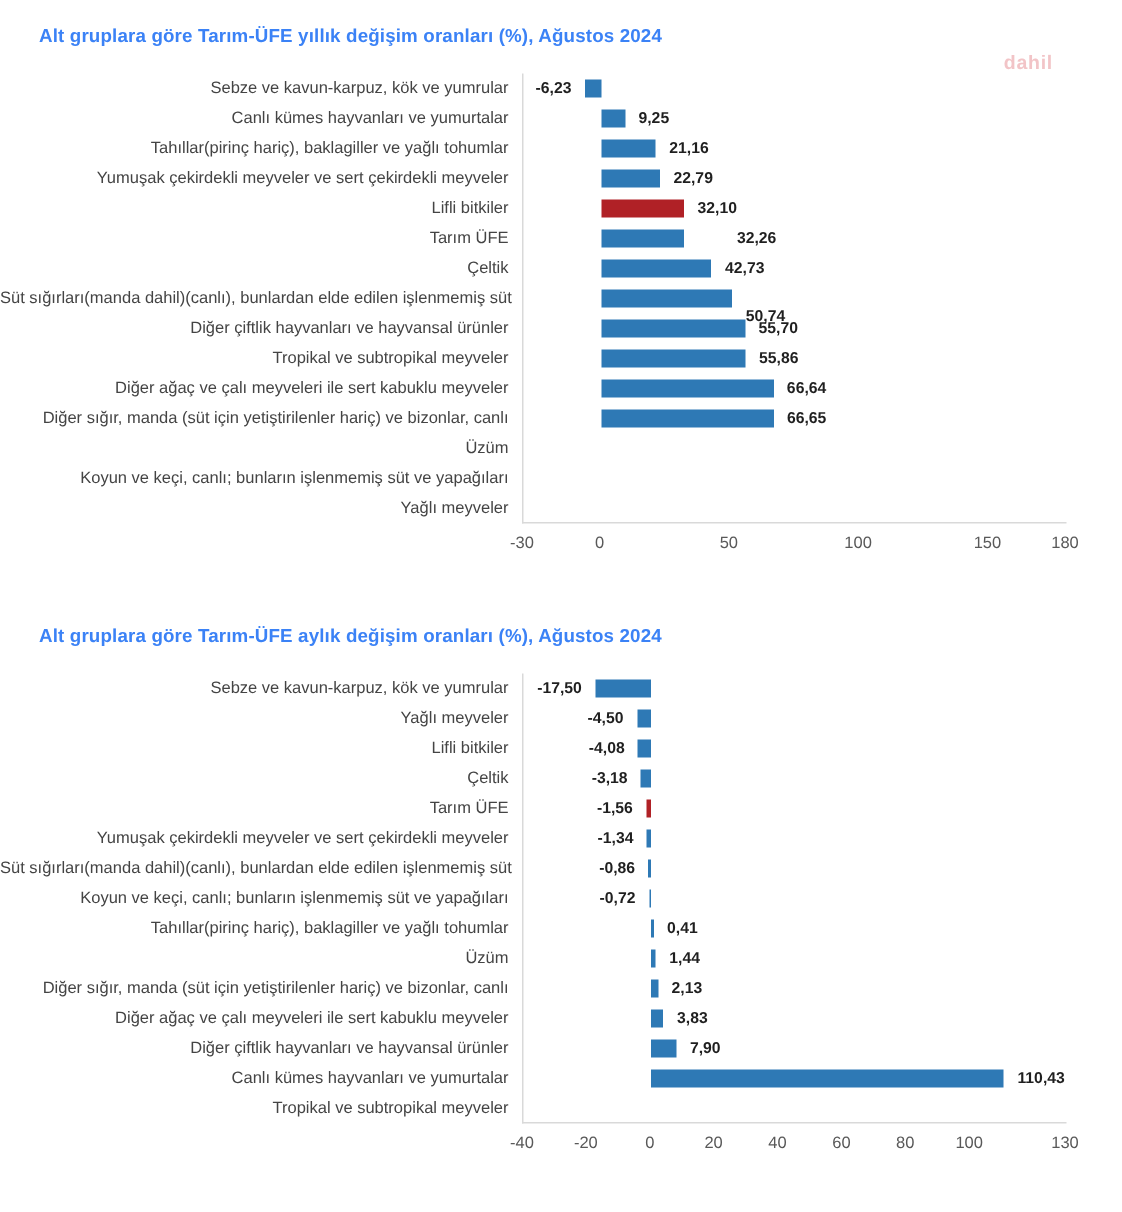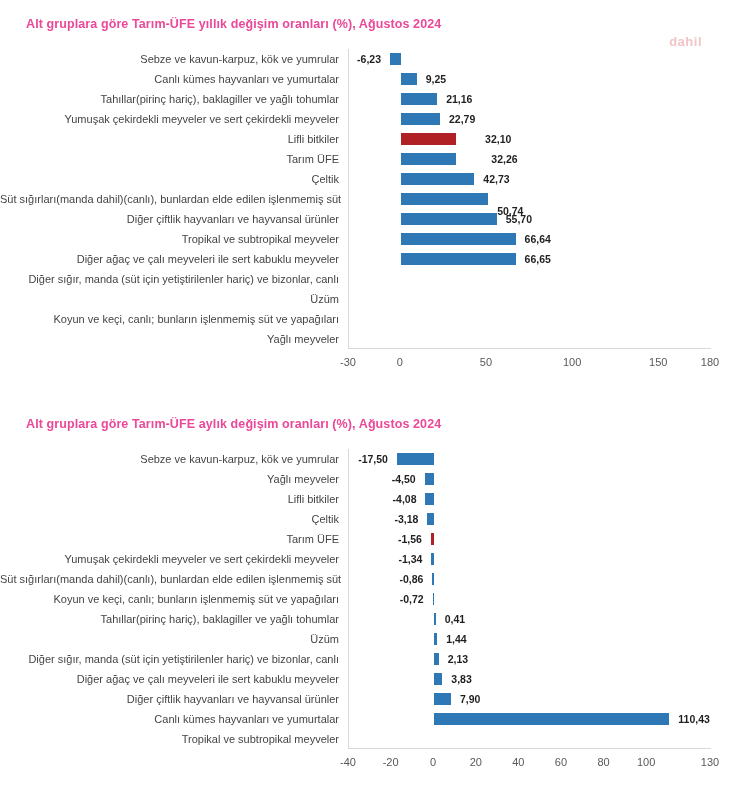--- a/index.html
+++ b/index.html
@@ -23,21 +23,21 @@
     font-weight: bold;
     color: #f2c4c7;
     letter-spacing: 0.5px;
   }
   .chart {
     position: relative;
   }
   .chart-title {
     font-size: 12.5px;
     font-weight: bold;
-    color: #ec4899;
+    color: #3b82f6;
     padding-left: 26px;
     letter-spacing: 0.1px;
   }
   .chart1 .chart-title { padding-top: 17px; }
   .chart2 { margin-top: 42px; }
   .chart-body {
     display: flex;
     margin-top: 18px;
   }
   .labels-col {
@@ -134,37 +134,41 @@
           <div class="bar-row">
             <div class="bar" style="background: rgb(46, 121, 181); width: 36.4758px; left: 51.7143px;"></div>
             <span class="bar-value" style="left: 97.1901px;">21,16</span>
           </div>
           <div class="bar-row">
             <div class="bar" style="background: rgb(46, 121, 181); width: 39.2856px; left: 51.7143px;"></div>
             <span class="bar-value" style="left: 99.9999px;">22,79</span>
           </div>
           <div class="bar-row">
             <div class="bar" style="background: rgb(176, 33, 38); width: 55.3343px; left: 51.7143px;"></div>
-            <span class="bar-value" style="left: 116.049px; margin-left: 20px;">32,10</span>
+            <span class="bar-value" style="left: 116.049px;">32,10</span>
           </div>
           <div class="bar-row">
             <div class="bar" style="background: rgb(46, 121, 181); width: 55.6101px; left: 51.7143px;"></div>
             <span class="bar-value" style="left: 116.324px; margin-left: 26px;">32,26</span>
           </div>
           <div class="bar-row">
             <div class="bar" style="background: rgb(46, 121, 181); width: 73.6584px; left: 51.7143px;"></div>
             <span class="bar-value" style="left: 134.373px;">42,73</span>
           </div>
           <div class="bar-row">
             <div class="bar" style="background: rgb(46, 121, 181); width: 87.4661px; left: 51.7143px;"></div>
             <span class="bar-value" style="left: 148.18px; margin-top: 12px;">50,74</span>
           </div>
           <div class="bar-row">
             <div class="bar" style="background: rgb(46, 121, 181); width: 96.0162px; left: 51.7143px;"></div>
             <span class="bar-value" style="left: 156.73px;">55,70</span>
+          </div>
+          <div class="bar-row">
+            <div class="bar" style="background: rgb(46, 121, 181); width: 96.292px; left: 51.7143px;"></div>
+            <span class="bar-value" style="left: 157.006px;">55,86</span>
           </div>
           <div class="bar-row">
             <div class="bar" style="background: rgb(46, 121, 181); width: 114.875px; left: 51.7143px;"></div>
             <span class="bar-value" style="left: 175.589px;">66,64</span>
           </div>
           <div class="bar-row">
             <div class="bar" style="background: rgb(46, 121, 181); width: 114.892px; left: 51.7143px;"></div>
             <span class="bar-value" style="left: 175.606px;">66,65</span>
           </div>
         </div>

